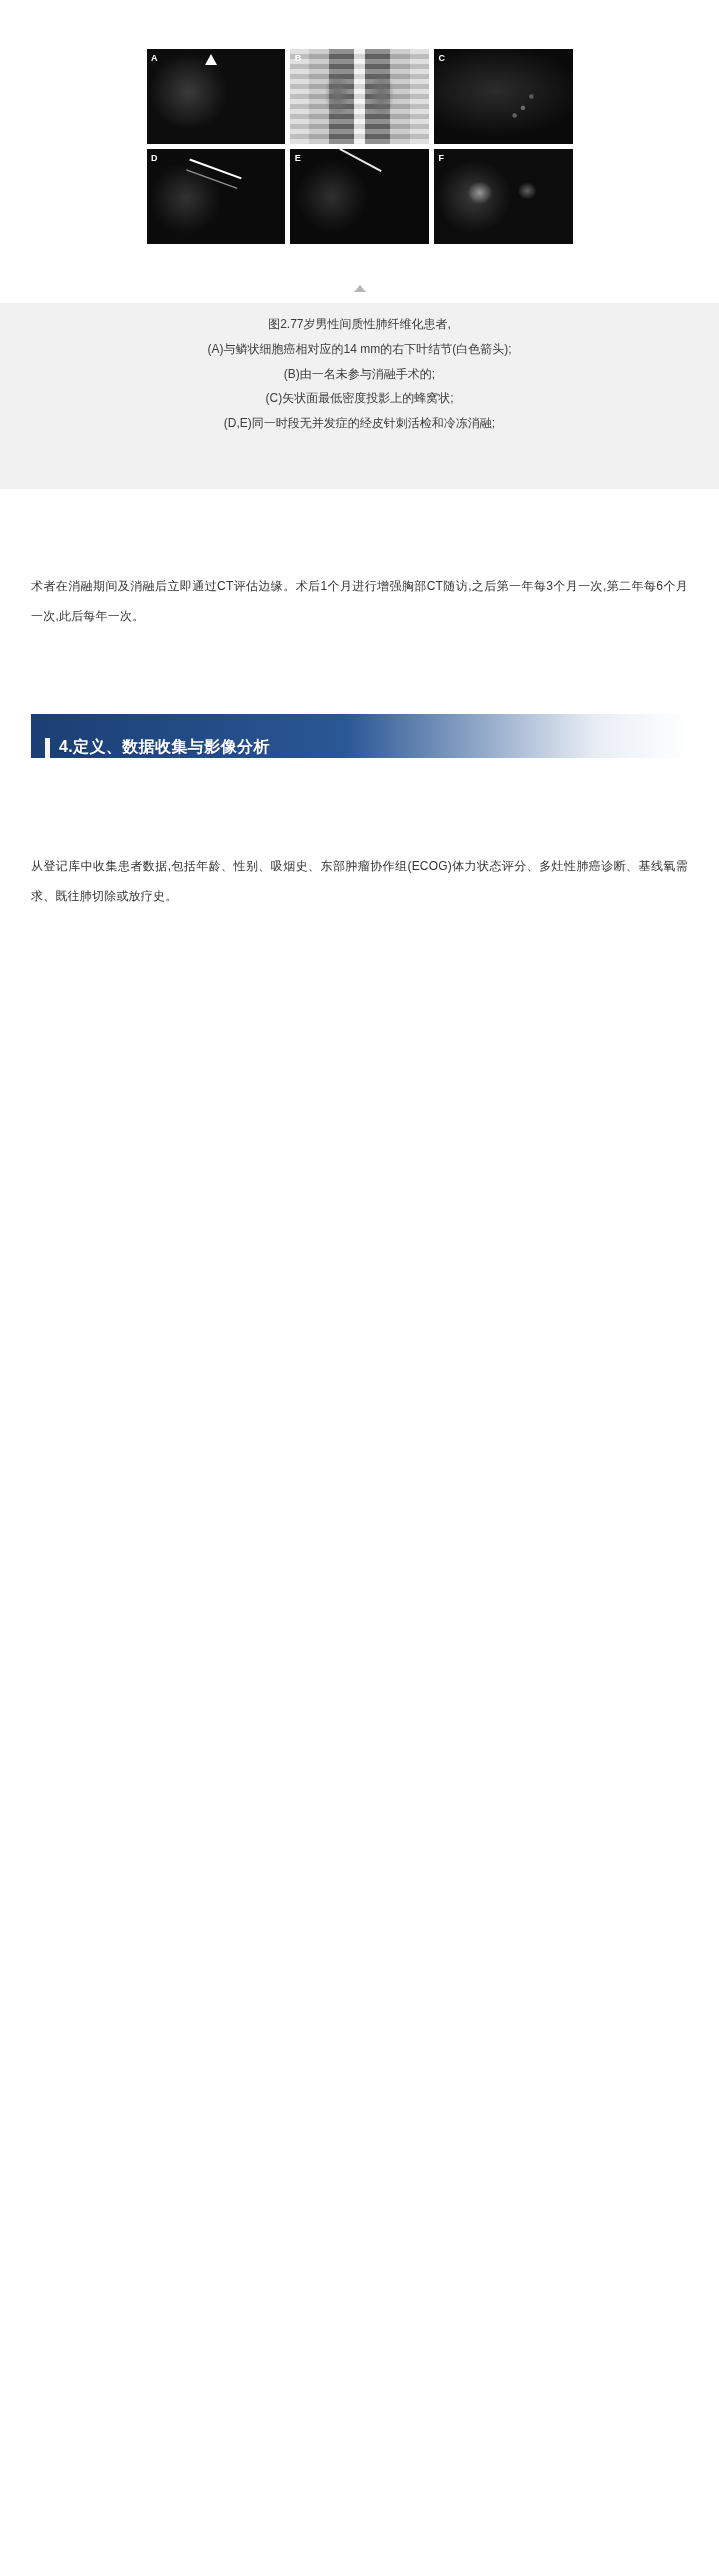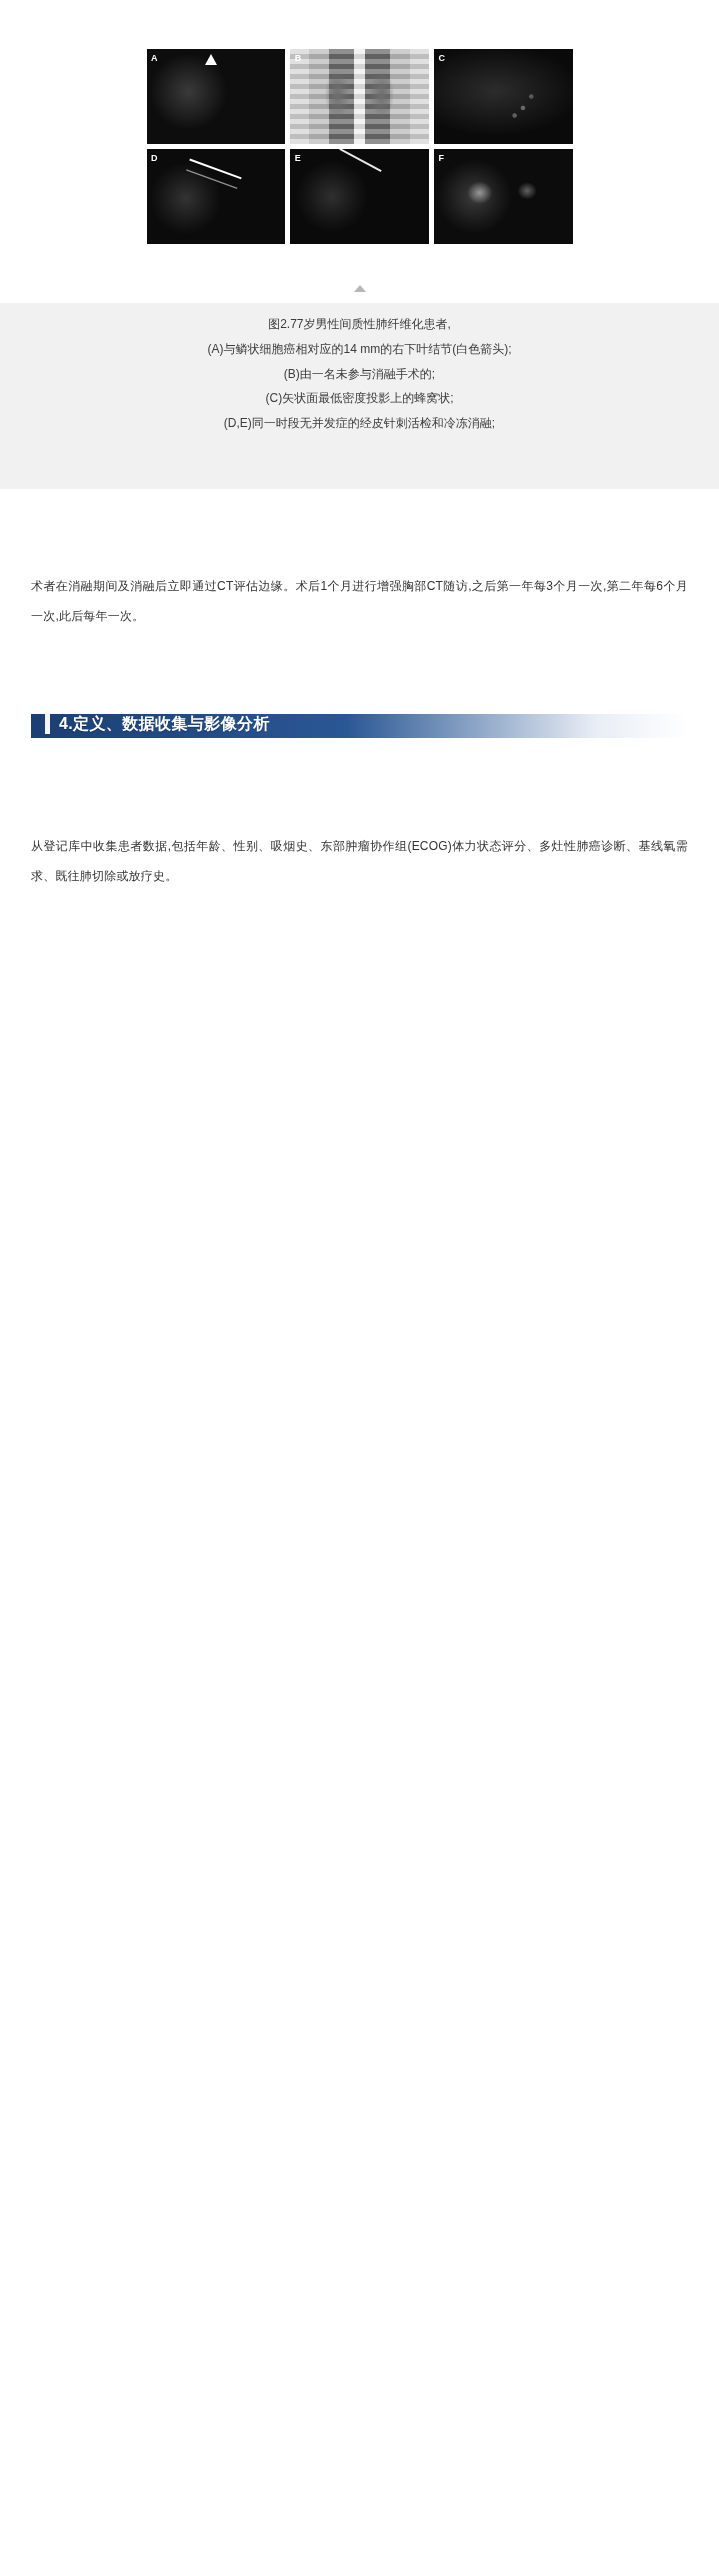--- a/index.html
+++ b/index.html
@@ -200,24 +200,24 @@
     line-height: 2.45;
     color: #333333;
     text-align: justify;
     text-justify: inter-ideograph;
     letter-spacing: 0.2px;
   }
 
   
   .section-heading {
     position: relative;
-    height: 24px;
+    height: 44px;
     background: linear-gradient(to right, #1b3f74 0%, #2a5795 48%, #e9eef5 86%, #ffffff 100%);
     display: flex;
-    align-items: flex-start;
+    align-items: flex-end;
     margin: 0 0 0 0;
   }
   .section-heading .bar {
     width: 4.5px;
     height: 20px;
     background: #ffffff;
     margin-left: 14.4px;
     opacity: .95;
   }
   .section-heading .title {

